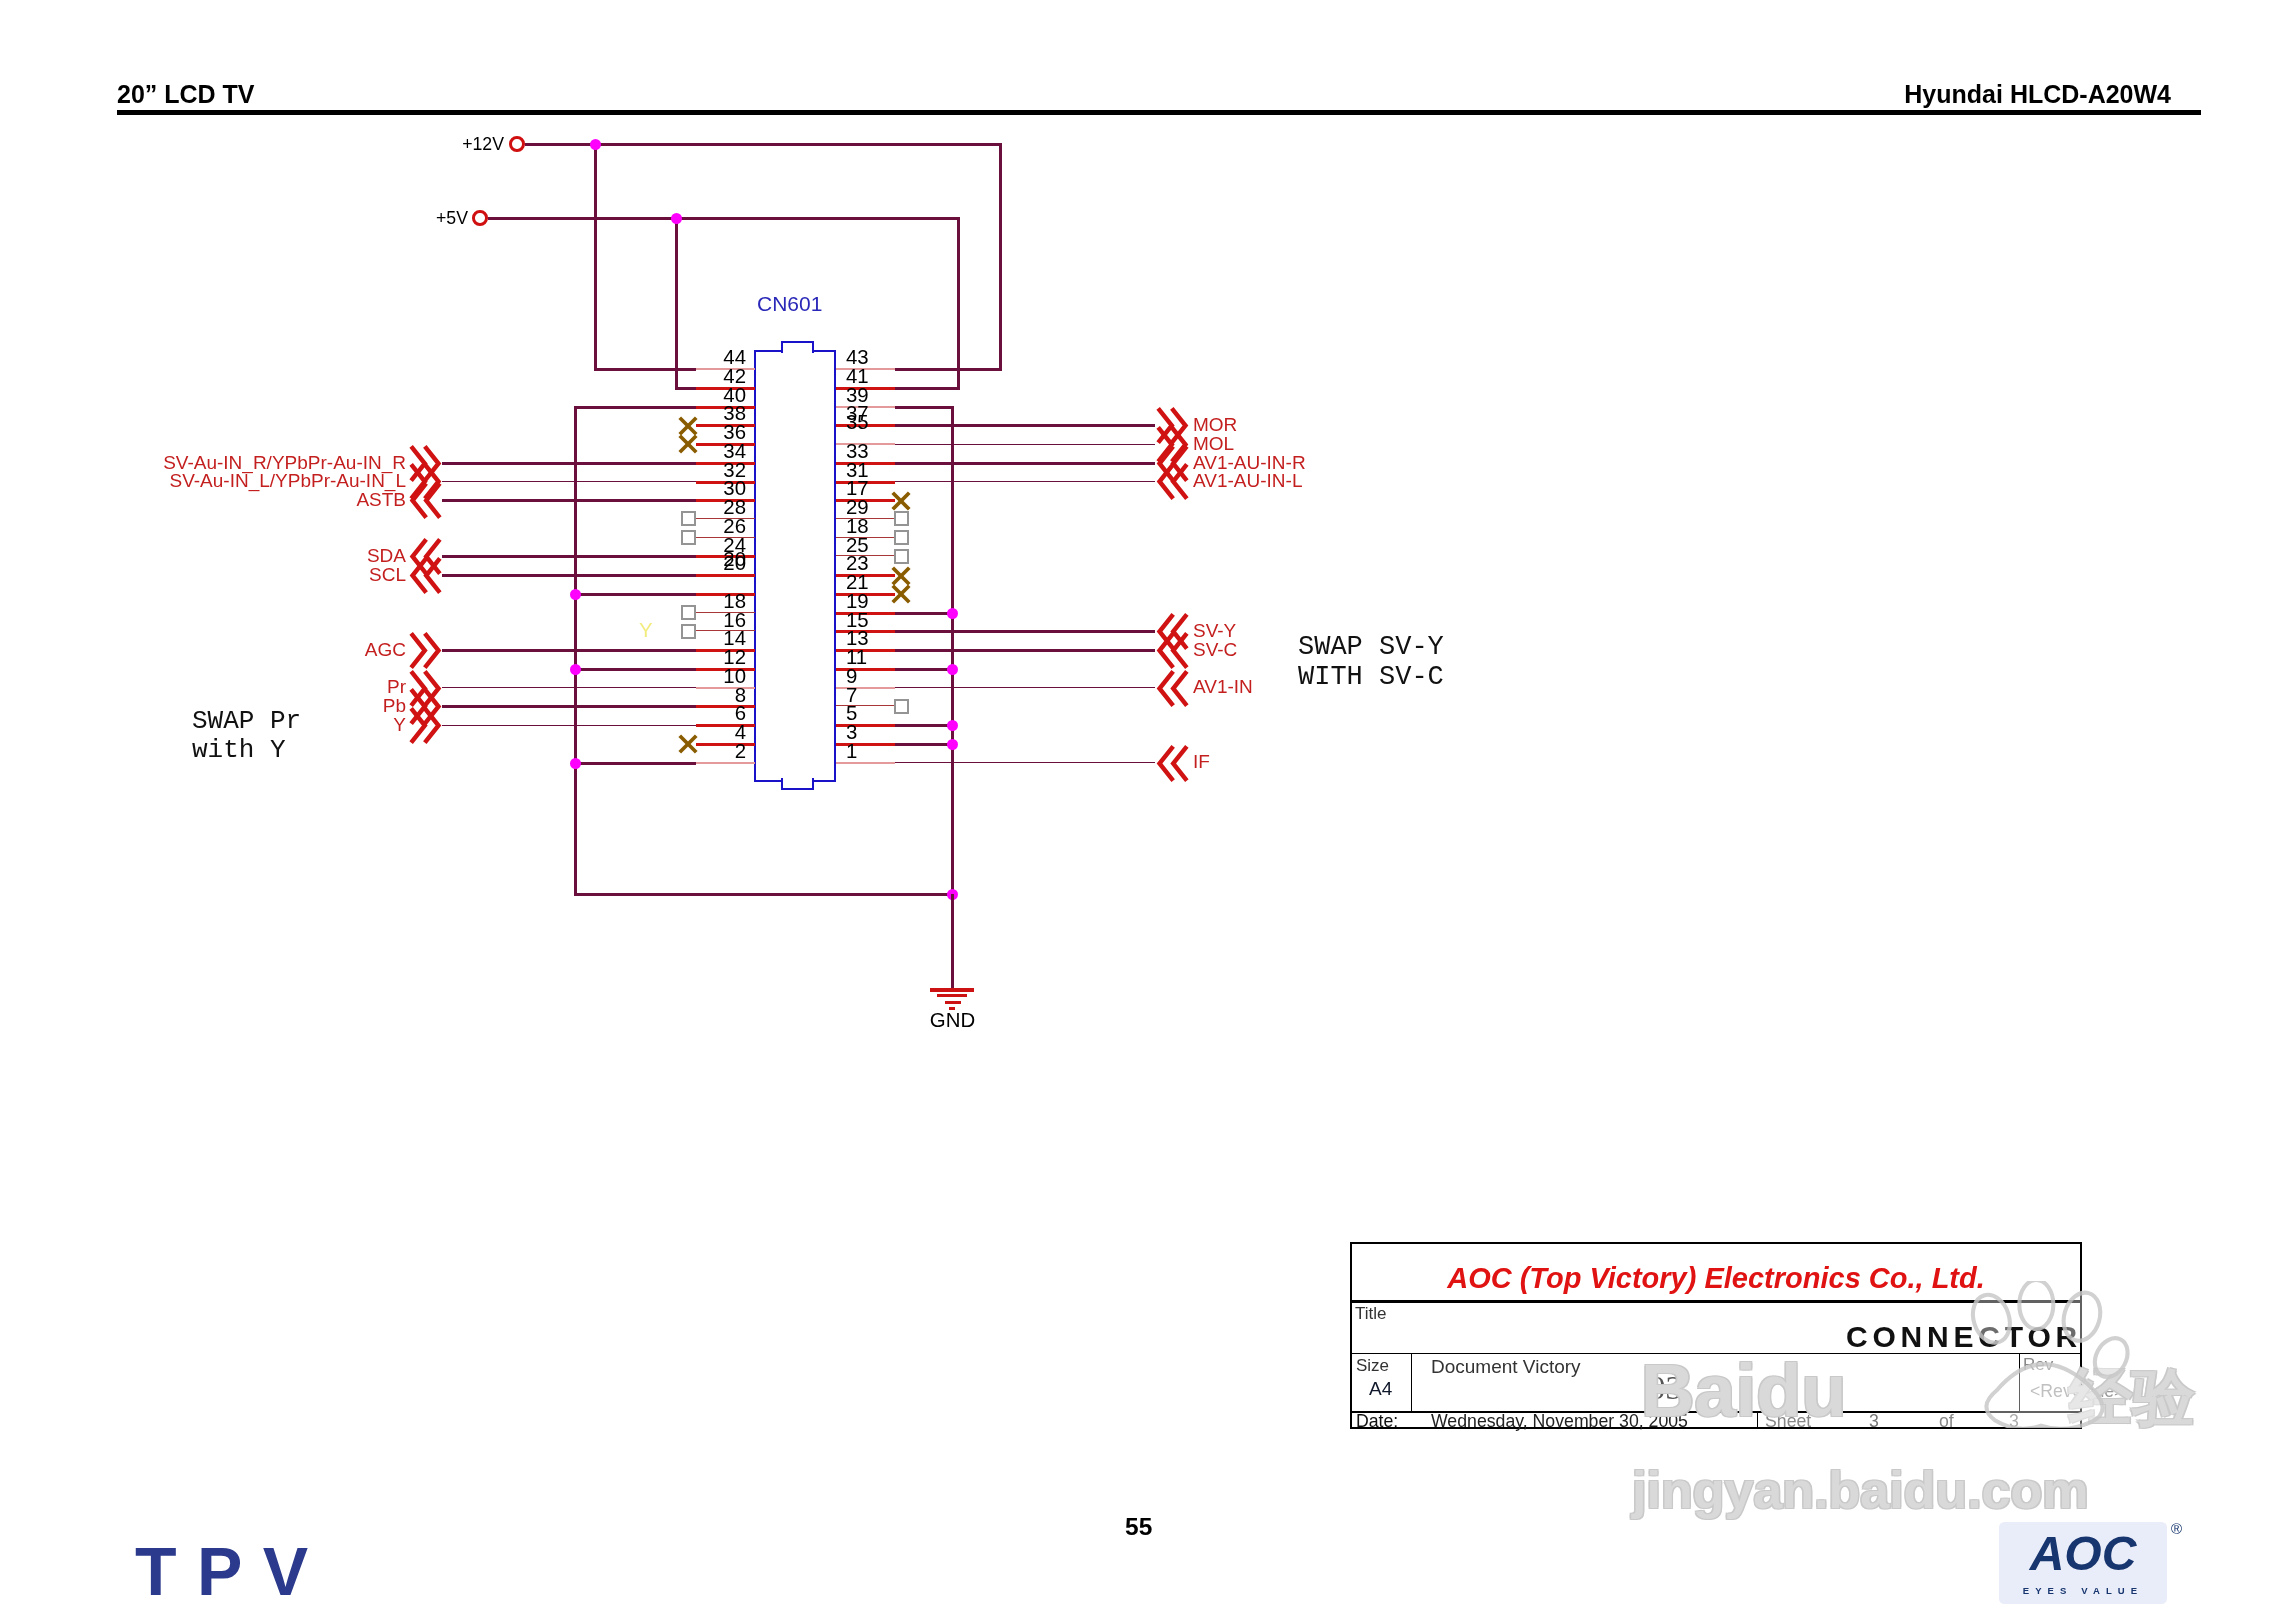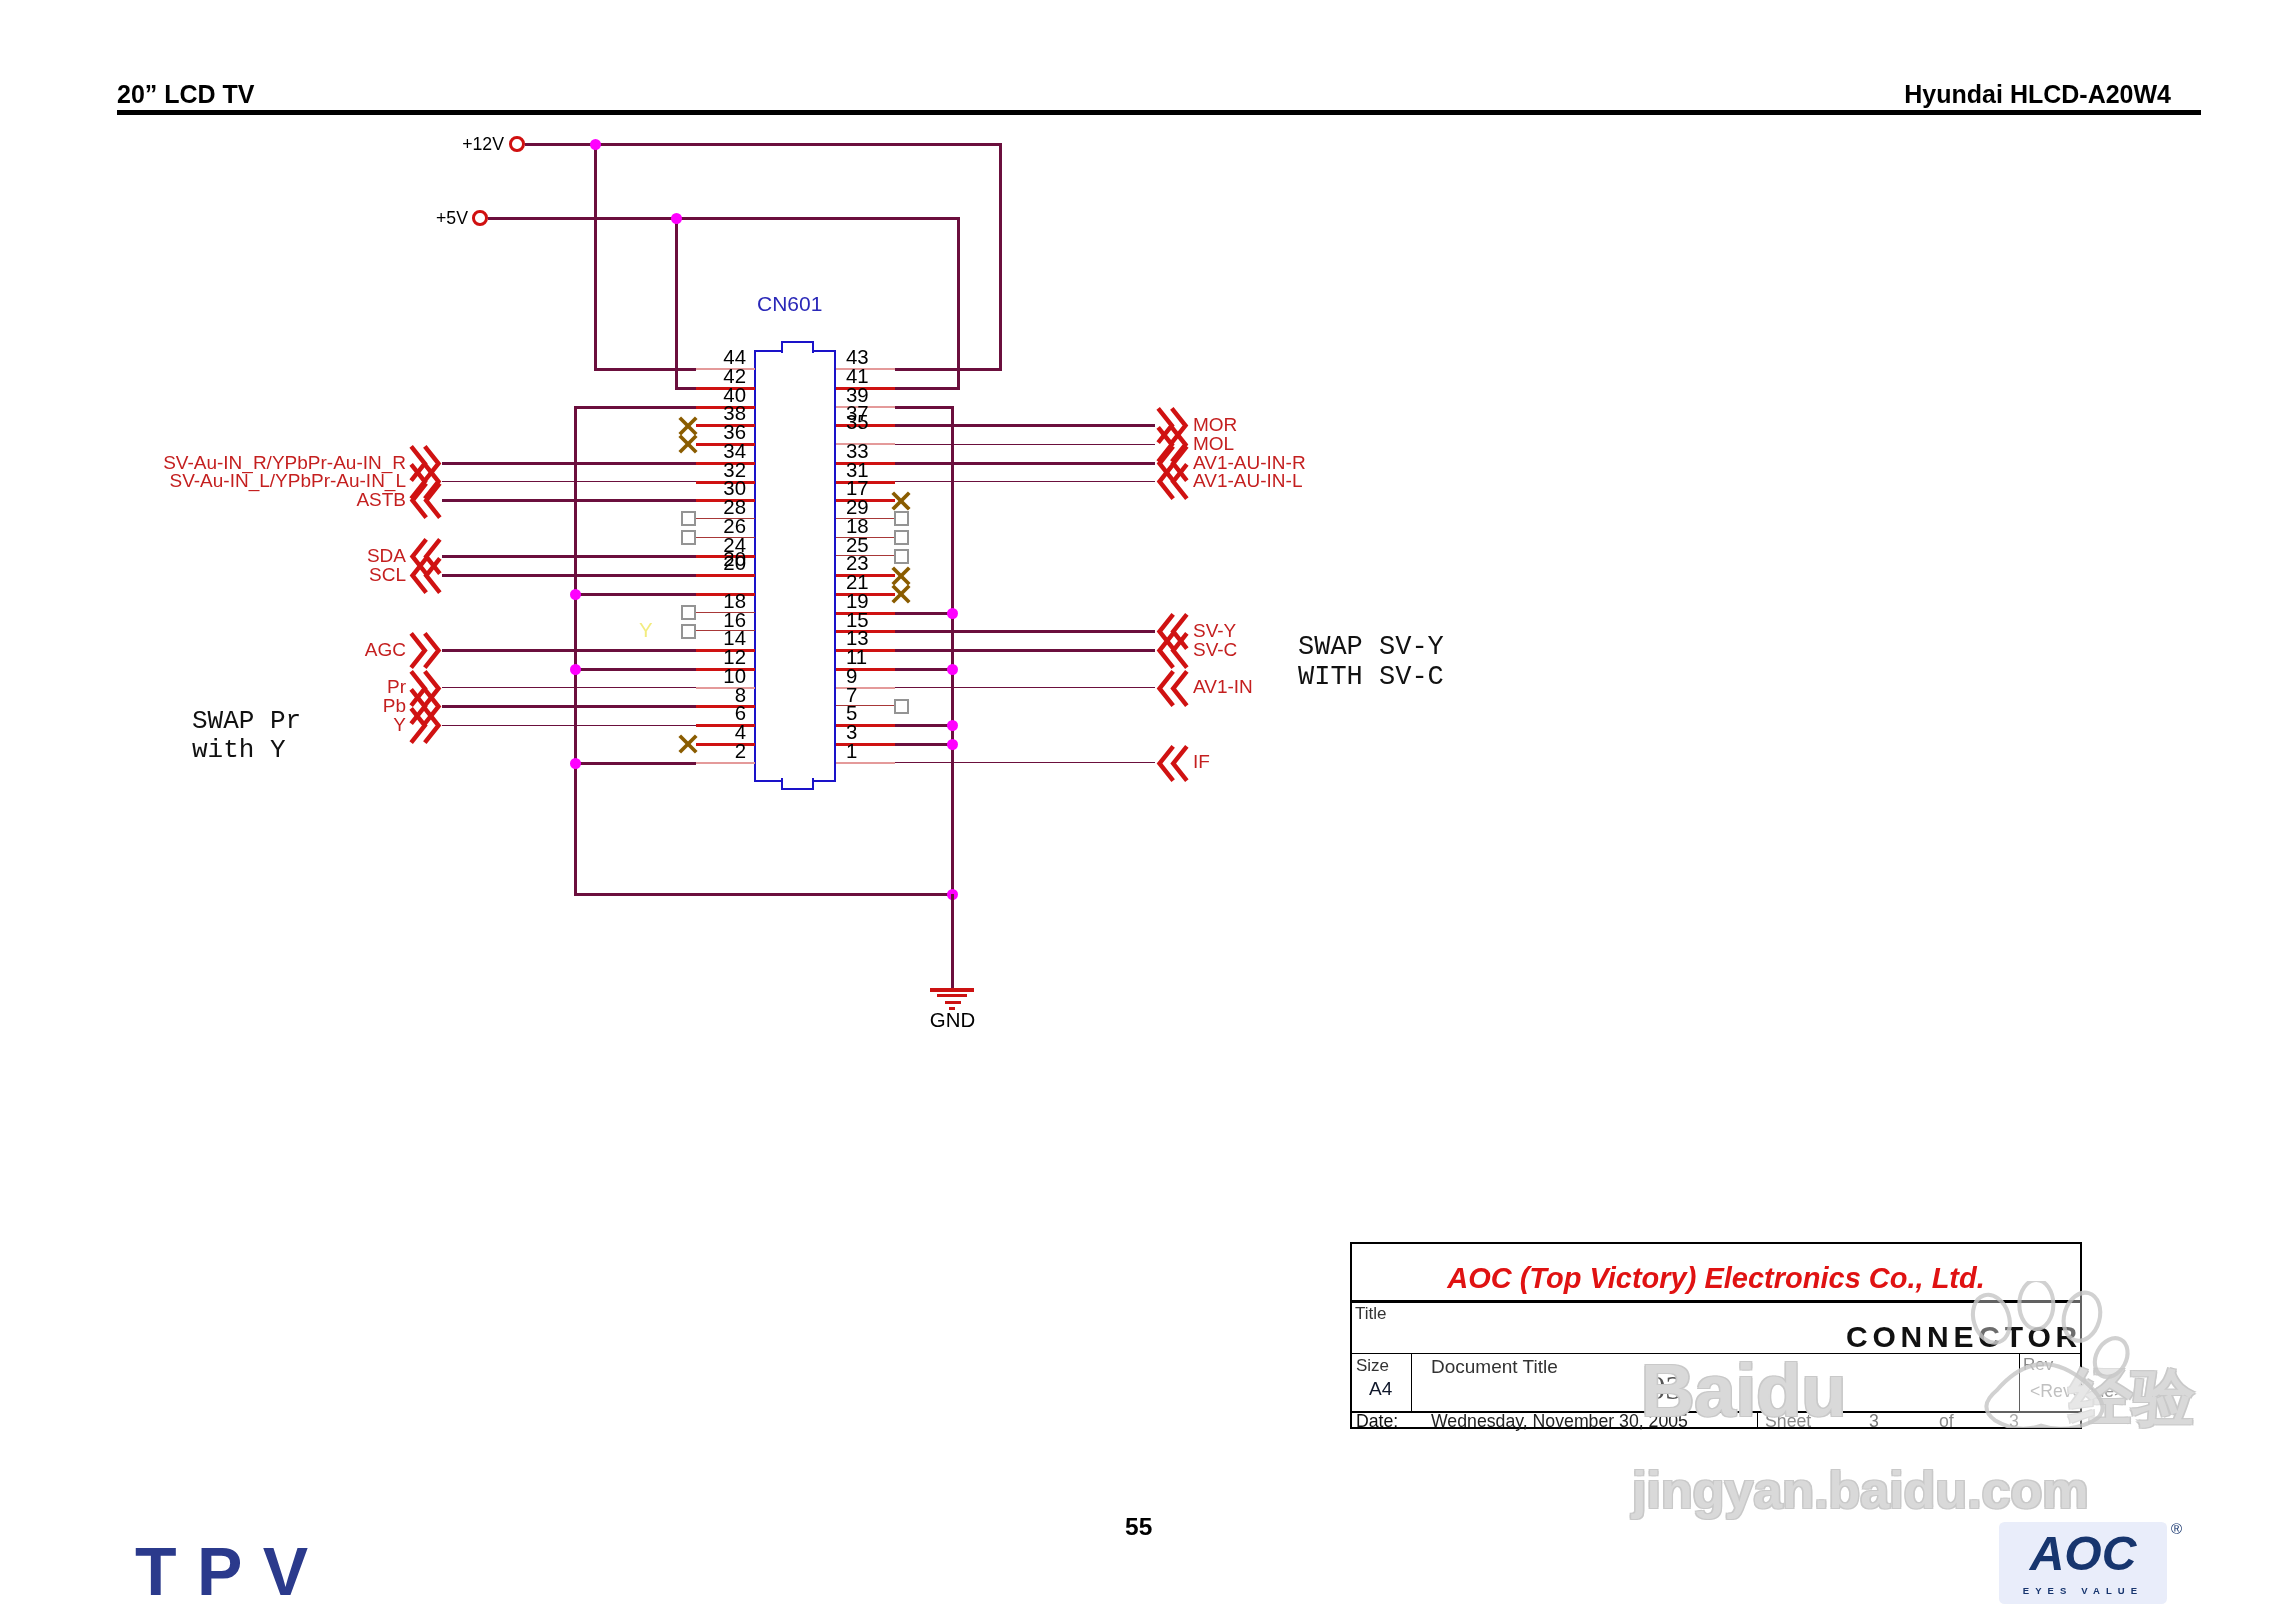--- a/index.html
+++ b/index.html
@@ -328,21 +328,21 @@
 <div class="tb-line" style="left:1350px;top:1411px;width:732px;height:2px"></div>
 <div class="tb-line" style="left:1411px;top:1353px;width:1.4px;height:59px"></div>
 <div class="tb-line" style="left:2019px;top:1353px;width:1.4px;height:59px"></div>
 <div class="tb-line" style="left:1757px;top:1411px;width:1.4px;height:17.7px"></div>
 
 <div class="abs" style="left:1350px;top:1262px;width:732px;text-align:center;font-size:29px;font-weight:bold;font-style:italic;color:#e01212">AOC (Top Victory) Electronics Co., Ltd.</div>
 <div class="tb-label" style="left:1355px;top:1304px;font-size:17px">Title</div>
 <div class="abs" style="left:1350px;top:1320px;width:732px;text-align:right;font-size:30px;font-weight:bold;letter-spacing:4.8px;color:#111">CONNECTOR</div>
 <div class="tb-label" style="left:1356px;top:1356px;font-size:17px">Size</div>
 <div class="tb-label" style="left:1369px;top:1378px;font-size:19px;color:#0f172a">A4</div>
-<div class="tb-label" style="left:1431px;top:1356px;font-size:19px">Document Title</div>
+<div class="tb-label" style="left:1431px;top:1356px;font-size:19px">Document Victory</div>
 <div class="tb-label" style="left:1649px;top:1370px;font-size:33px;color:#555;font-family:'Liberation Serif',serif">03</div>
 <div class="tb-label" style="left:2023px;top:1355px;font-size:17px;color:#888">Rev</div>
 <div class="tb-label" style="left:2030px;top:1381px;font-size:17.7px;color:#999">&lt;RevCode&gt;</div>
 <div class="tb-label" style="left:1356px;top:1411px;font-size:17.7px;color:#111">Date:</div>
 <div class="tb-label" style="left:1431px;top:1411px;font-size:17.7px;color:#222">Wednesday, November 30, 2005</div>
 <div class="tb-label" style="left:1765px;top:1411px;font-size:17.7px;color:#888">Sheet</div>
 <div class="tb-label" style="left:1869px;top:1411px;font-size:17.7px;color:#777">3</div>
 <div class="tb-label" style="left:1939px;top:1411px;font-size:17.7px;color:#888">of</div>
 <div class="tb-label" style="left:2009px;top:1411px;font-size:17.7px;color:#777">3</div>
 

